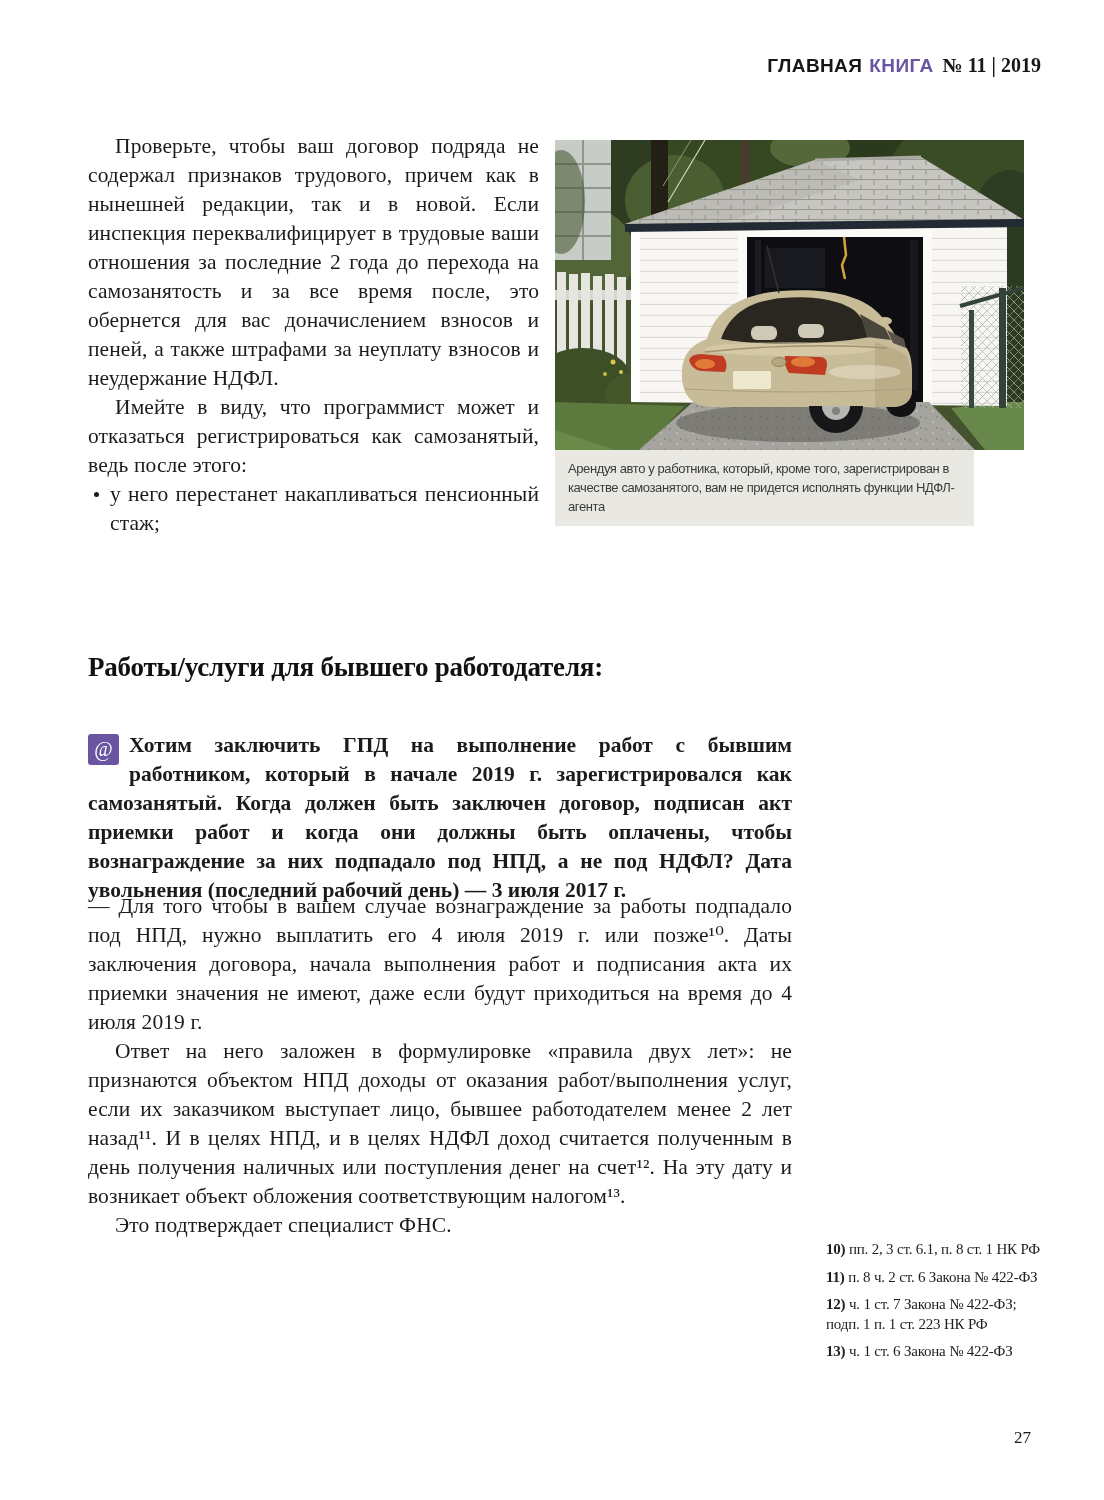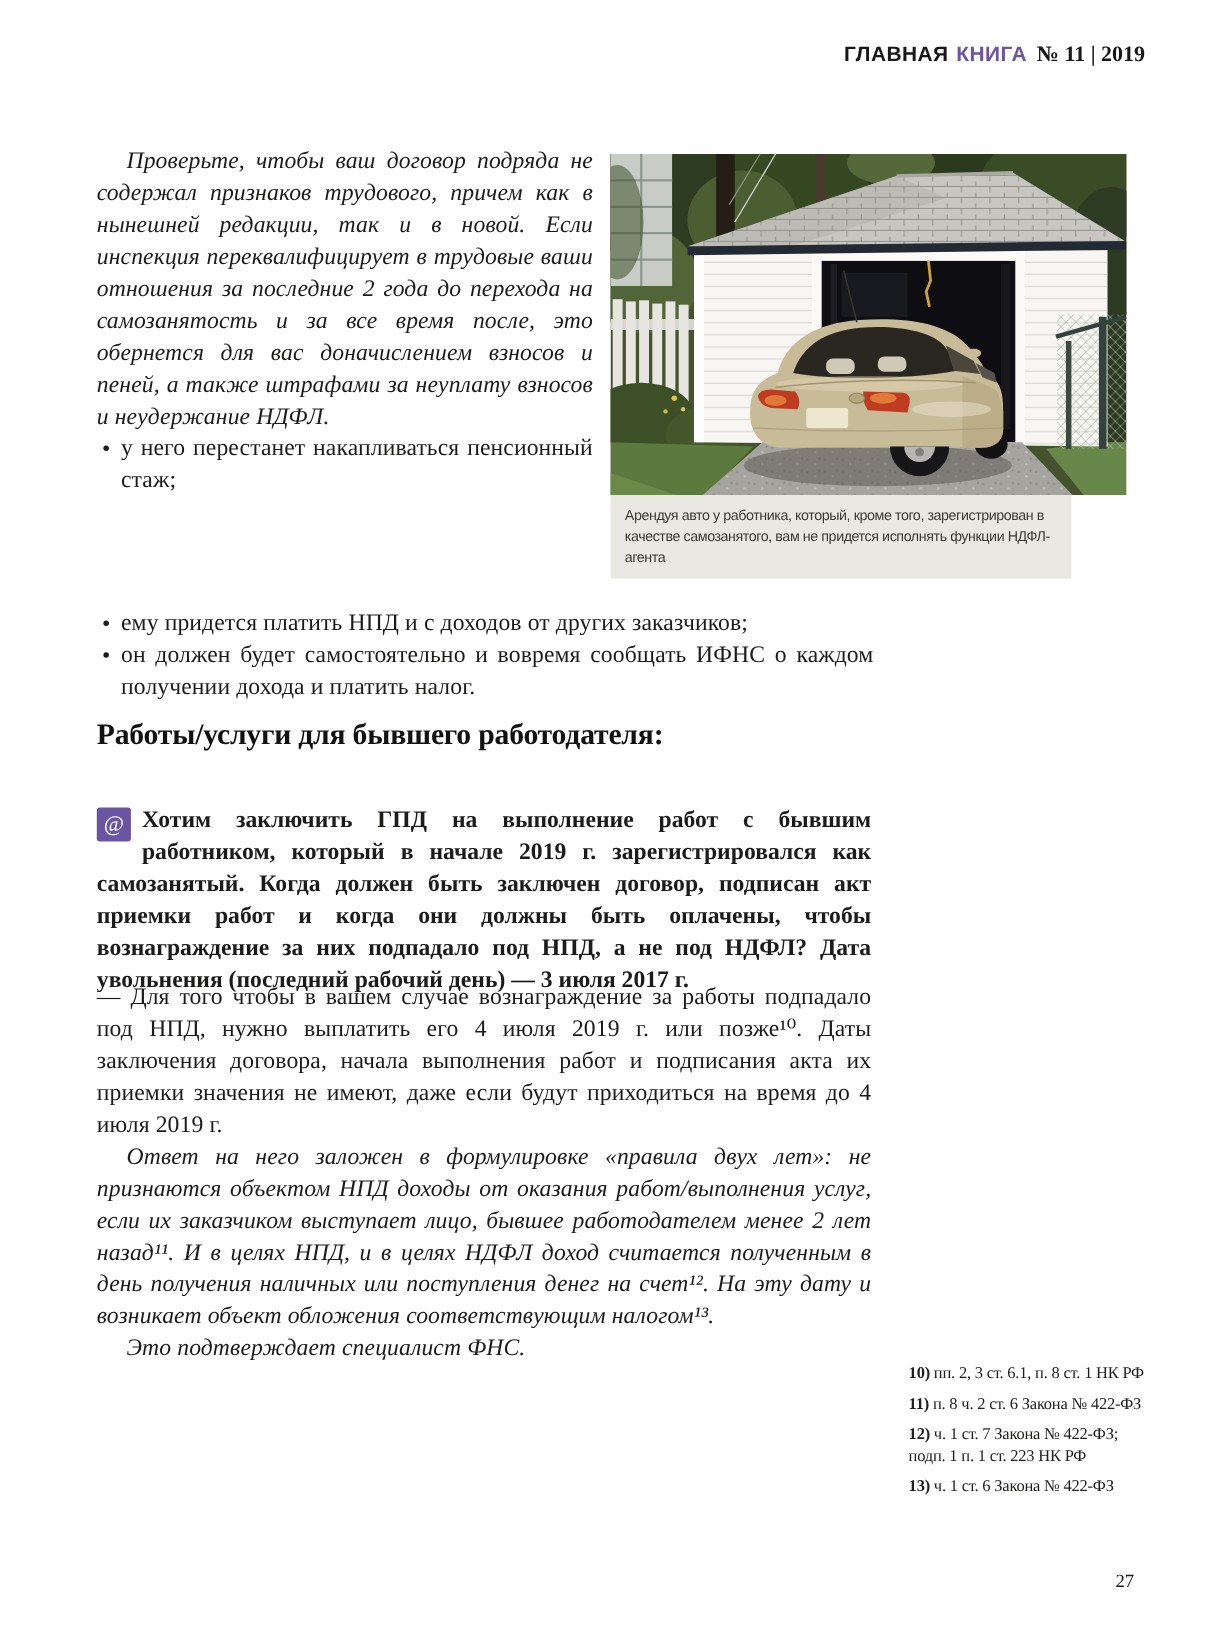--- a/index.html
+++ b/index.html
@@ -1,29 +1,29 @@
 <!DOCTYPE html>
 <html><head>
 <meta charset="utf-8">
 <style>
   html,body{margin:0;padding:0;background:#ffffff;}
   .page{position:relative;width:1104px;height:1500px;background:#ffffff;
         font-family:"Liberation Serif","DejaVu Serif",serif;color:#1b1b1a;overflow:hidden;}
 
   
-  .masthead{position:absolute;top:38px;right:63px;white-space:nowrap;}
+  .masthead{position:absolute;top:54px;right:63px;white-space:nowrap;}
   .brand{font-family:"Liberation Sans","DejaVu Sans",sans-serif;font-weight:700;font-size:19px;letter-spacing:.4px;}
   .brand-black{color:#17171a;}
   .brand-purple{color:#6a55a2;margin-left:7px;}
   .issue{font-size:20px;font-weight:700;color:#17171a;margin-left:9px;}
 
   
   .body-text{font-size:21.5px;line-height:29px;text-align:justify;letter-spacing:.1px;}
   .col-narrow{position:absolute;left:88px;top:132px;width:451px;}
-  .para-indent{text-indent:27px;margin:0;font-style:italic;}
+  .para-indent{text-indent:27px;margin:0;}
   .para-flush{text-indent:0;margin:0;}
   .bullet{position:relative;padding-left:22px;margin:0;text-align:justify;}
   .bullet::before{content:"";position:absolute;left:6px;top:12px;width:5px;height:5px;border-radius:50%;background:#1b1b1a;}
   .bullets-wide{position:absolute;left:88px;top:552px;width:706px;}
 
   
   .photo-block{position:absolute;left:555px;top:140px;width:419px;}
   .photo-block svg{display:block;}
   .caption{background:#e9e8e2;padding:9px 12px 10px 13px;
            font-family:"Liberation Sans","DejaVu Sans",sans-serif;
@@ -52,27 +52,24 @@
 <body>
 
 <div class="page">
 
   <div class="masthead">
     <span class="brand brand-black">ГЛАВНАЯ</span><span class="brand brand-purple">КНИГА</span><span class="issue">№ 11 | 2019</span>
   </div>
 
   <div class="col-narrow body-text">
     <p class="para-indent">Проверьте, чтобы ваш договор подряда не содержал признаков трудового, причем как в нынешней редакции, так и в новой. Если инспекция переквалифицирует в трудовые ваши отношения за последние 2 года до перехода на самозанятость и за все время после, это обернется для вас доначислением взносов и пеней, а также штрафами за неуплату взносов и неудержание НДФЛ.</p>
+    <p class="para-indent">Имейте в виду, что программист может и отказаться регистрироваться как самозанятый, ведь после этого:</p>
     <div class="bullet">у него перестанет накапливаться пенсионный стаж;</div>
   </div>
 
-  <div class="bullets-wide body-text">
-    <div class="bullet">ему придется платить НПД и с доходов от других заказчиков;</div>
-    <div class="bullet">он должен будет самостоятельно и вовремя сообщать ИФНС о каждом получении дохода и платить налог.</div>
-  </div>
 
   <div class="photo-block">
     <svg width="469" height="310" viewBox="0 0 469 310" aria-hidden="true">
       <defs>
         <pattern id="siding" width="6" height="11" patternUnits="userSpaceOnUse">
           <line x1="0" y1="10.5" x2="6" y2="10.5" stroke="#dbdad4" stroke-width="1.3"></line>
         </pattern>
         <pattern id="shingles" width="26" height="10" patternUnits="userSpaceOnUse">
           <line x1="0" y1="9.5" x2="26" y2="9.5" stroke="#97968f" stroke-width="1"></line>
           <line x1="7" y1="0" x2="7" y2="5" stroke="#8f8e89" stroke-width="0.9"></line>

